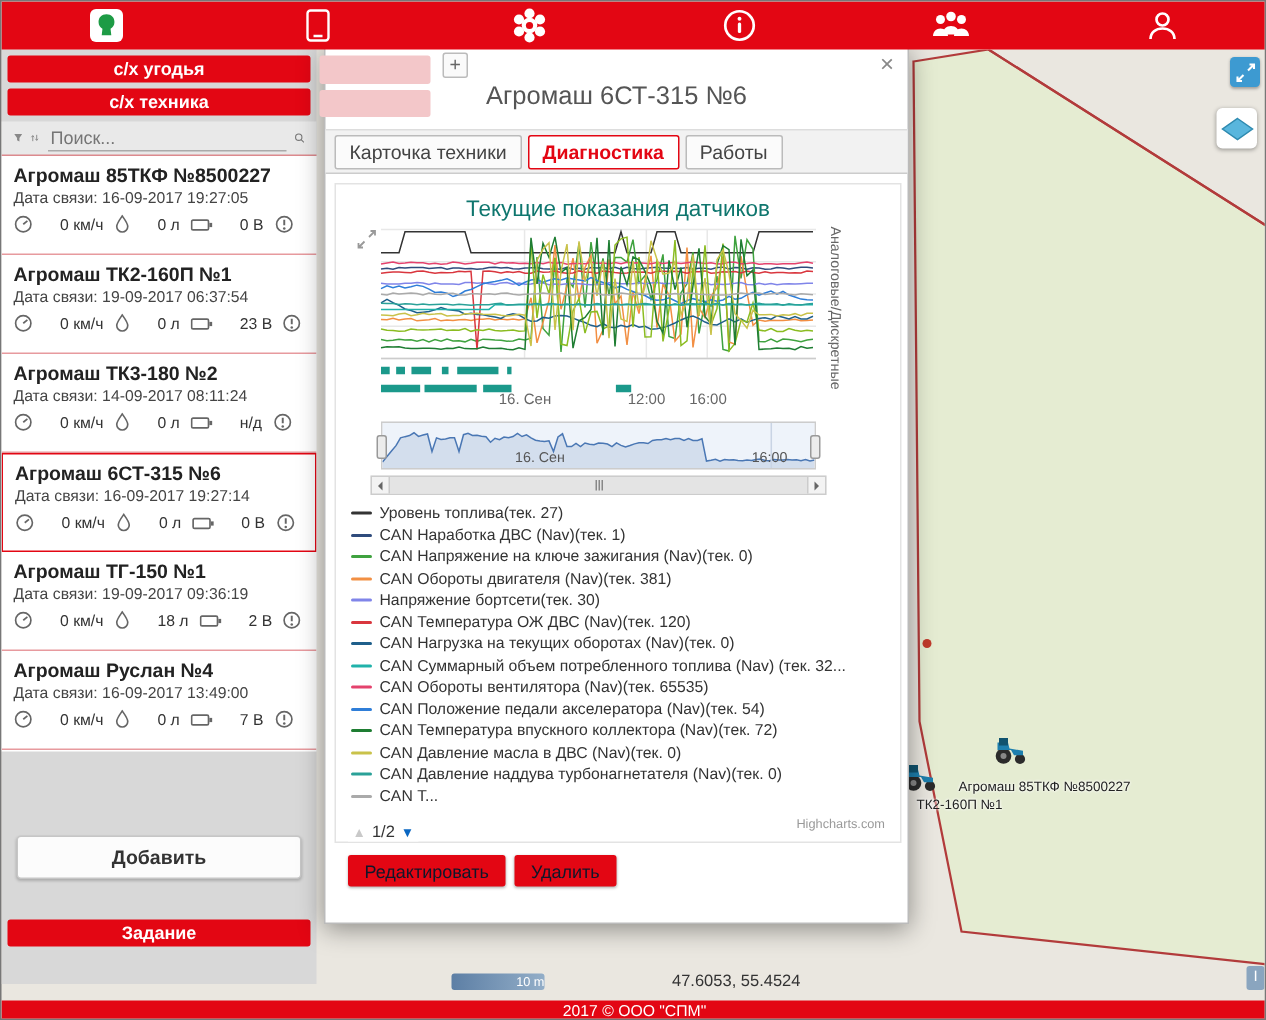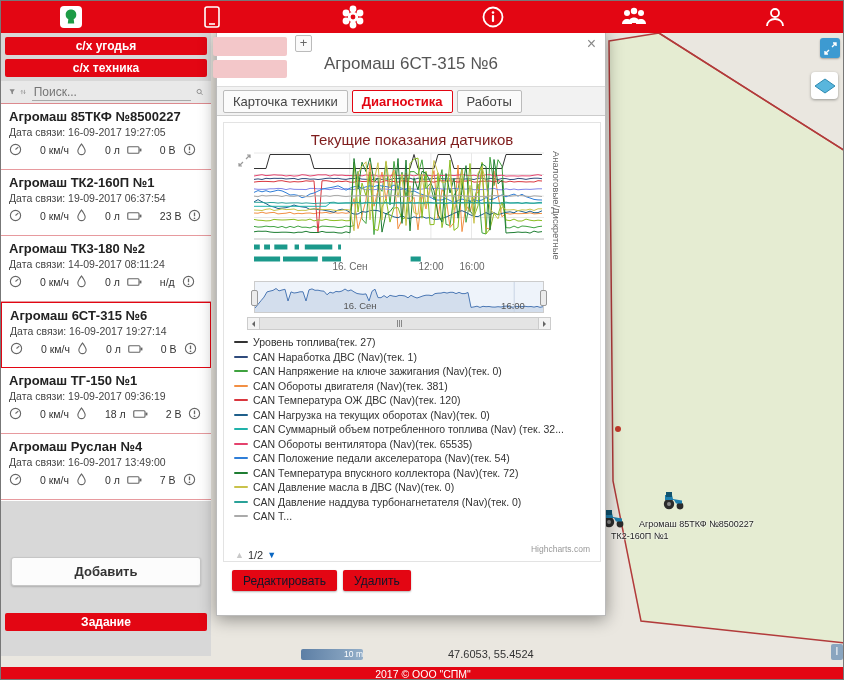--- a/index.html
+++ b/index.html
@@ -60,21 +60,21 @@
   #modal{position:absolute;left:215px;top:30px;width:390px;height:585px;background:#fff;z-index:30;
          border:1px solid #bbb;box-shadow:0 3px 16px rgba(0,0,0,.4)}
   .mclose{position:absolute;right:9px;top:4px;font-size:16px;color:#888;cursor:pointer;line-height:16px}
   .mtitle{position:absolute;left:0;top:22px;width:100%;text-align:center;font-size:17px;color:#555}
   .tabbar{position:absolute;left:0;top:54px;width:100%;height:30px;background:#f2f2f2;border-top:1px solid #ddd;
           border-bottom:1px solid #ccc;display:flex;align-items:center;padding-left:6px;gap:4px}
   .tab{font-size:13px;color:#444;background:#fbfbfb;border:1px solid #bbb;padding:3px 9px;cursor:pointer;border-radius:2px}
   .tab.active{color:#e30613;border-color:#e30613;background:#fff;font-weight:bold}
 
   .card{position:absolute;left:6px;top:90px;width:378px;height:440px;border:1px solid #e3e3e3;background:#fff}
-  .ctitle{position:absolute;left:0;top:8px;width:100%;text-align:center;font-size:15px;color:#7f1d1d}
+  .ctitle{position:absolute;left:0;top:8px;width:100%;text-align:center;font-size:15px;color:#0f766e}
   .expand-ic{position:absolute;left:14px;top:30px;cursor:pointer}
   .chart-svg{position:absolute;left:0;top:26px}
   .vaxis{position:absolute;left:327px;top:28px;height:116px;writing-mode:vertical-rl;font-size:9.5px;color:#666;
          display:flex;align-items:center}
   .xl{position:absolute;top:138px;width:60px;text-align:center;font-size:10px;color:#666}
   .xl1{left:96px}.xl2{left:177px}.xl3{left:218px}
 
   .navigator{position:absolute;left:30px;top:158px;width:290px;height:32px;border:1px solid #ccc;background:#f5f8fc}
   .nhandle{position:absolute;top:8px;width:7px;height:16px;background:#ececec;border:1px solid #999;border-radius:2px;cursor:ew-resize;z-index:2}
   .nh-l{left:-4px}.nh-r{right:-4px}
@@ -476,20 +476,24 @@
           </div>
           <div class="lrow">
             <span class="lmark" style="background: rgb(63, 162, 63);"></span>
             <span class="ltext">CAN Напряжение на ключе зажигания (Nav)(тек. 0)</span>
           </div>
           <div class="lrow">
             <span class="lmark" style="background: rgb(242, 143, 67);"></span>
             <span class="ltext">CAN Обороты двигателя (Nav)(тек. 381)</span>
           </div>
           <div class="lrow">
+            <span class="lmark" style="background: rgb(128, 133, 233);"></span>
+            <span class="ltext">Напряжение бортсети(тек. 30)</span>
+          </div>
+          <div class="lrow">
             <span class="lmark" style="background: rgb(217, 54, 62);"></span>
             <span class="ltext">CAN Температура ОЖ ДВС (Nav)(тек. 120)</span>
           </div>
           <div class="lrow">
             <span class="lmark" style="background: rgb(31, 95, 139);"></span>
             <span class="ltext">CAN Нагрузка на текущих оборотах (Nav)(тек. 0)</span>
           </div>
           <div class="lrow">
             <span class="lmark" style="background: rgb(32, 178, 170);"></span>
             <span class="ltext">CAN Суммарный объем потребленного топлива (Nav) (тек. 32...</span>

